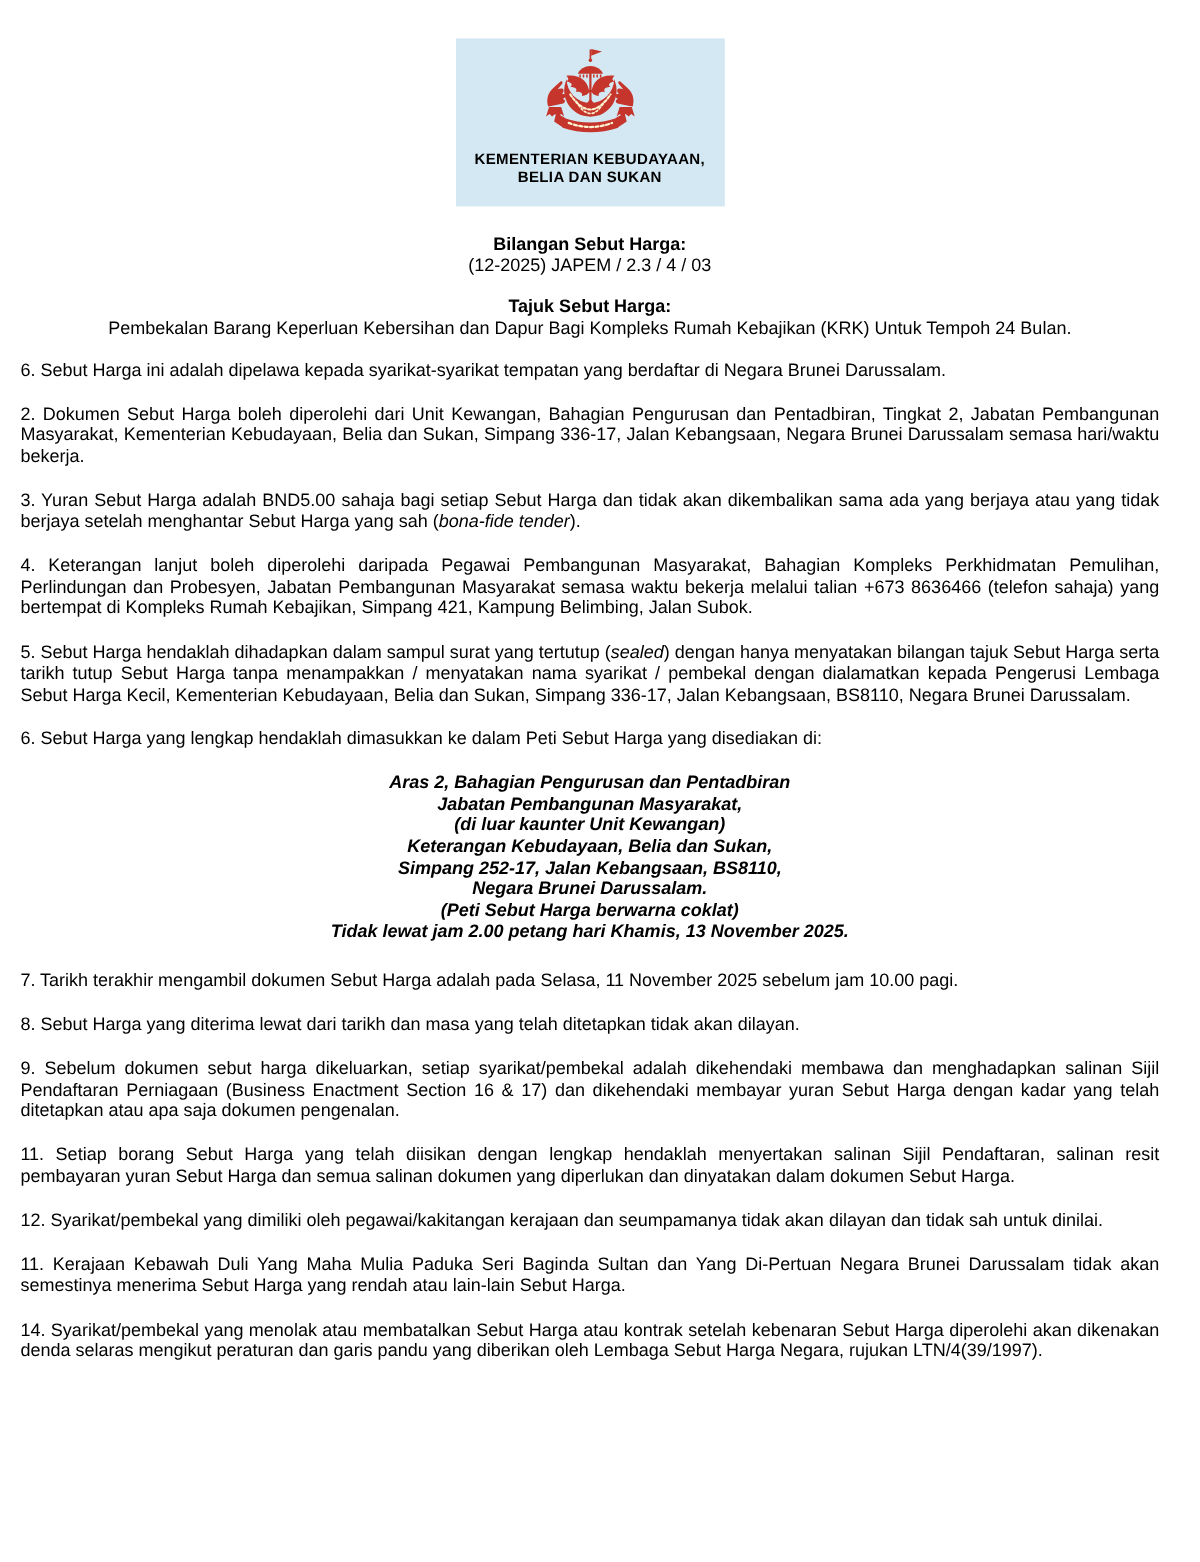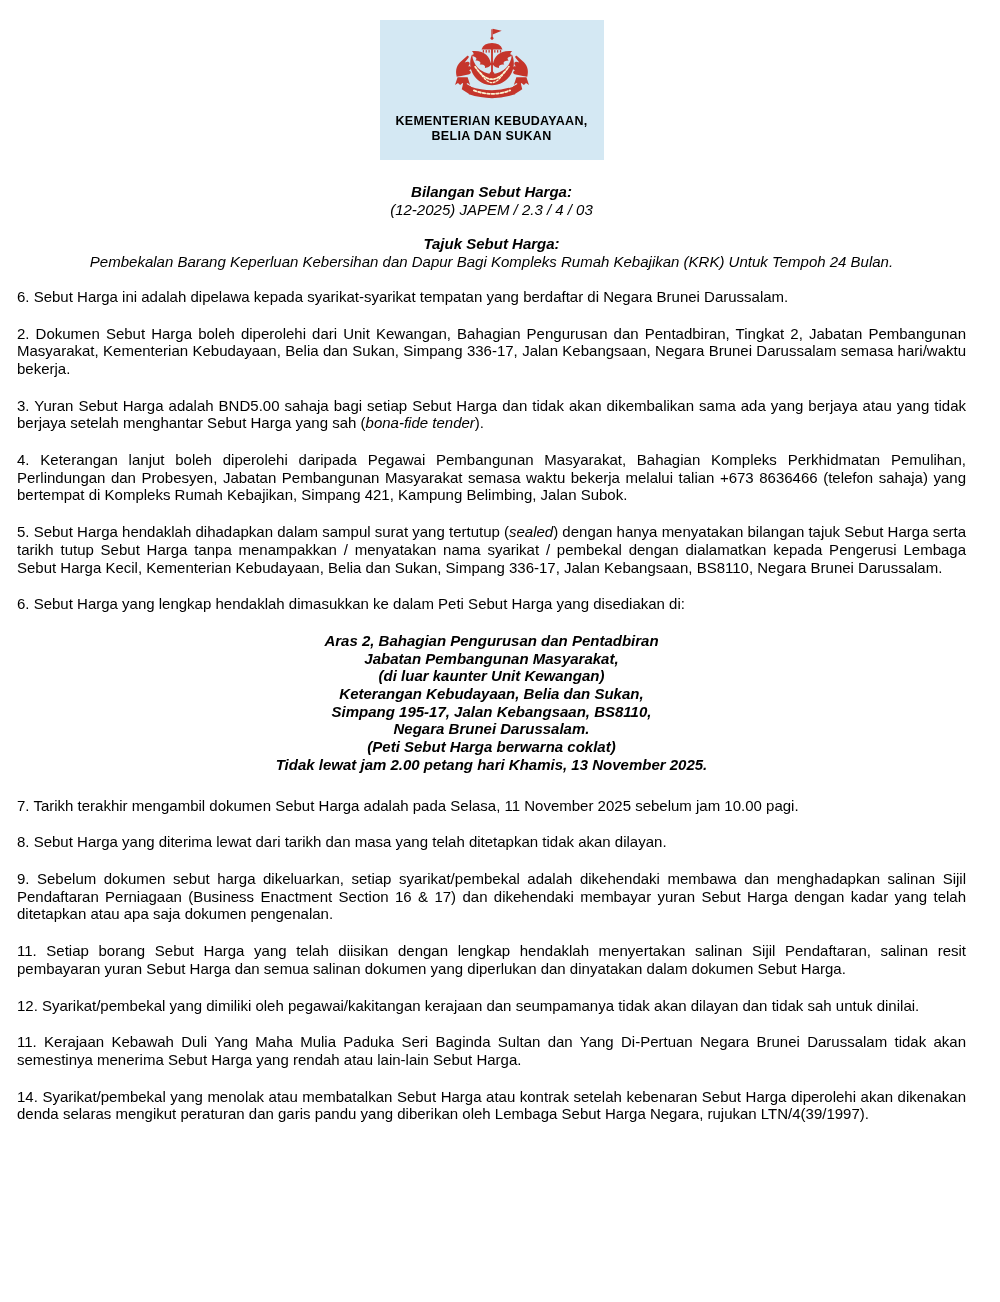--- a/index.html
+++ b/index.html
@@ -1,20 +1,20 @@
 <!DOCTYPE html>
 <html style="--crest-red: #C5352B; --logo-bg: #D4E8F3; --script-gold: #FBF3D0; --page-bg: #FFFFFF; --text: #000000;"><head>
 <meta charset="utf-8">
 <style>
   html, body { margin: 0; padding: 0; background: #ffffff; }
   .page {
     width: 1000px;
     height: 1302px;
     box-sizing: border-box;
-    padding: 20px 34px 0 17px;
+    padding: 32px 34px 0 17px;
     background: var(--page-bg, #ffffff);
     color: var(--text, #000000);
     font-family: "Liberation Sans", sans-serif;
     font-size: 15px;
     line-height: 17.7px;
     overflow: hidden;
   }
   .logo-box {
     width: 224px;
     height: 140px;
@@ -32,21 +32,21 @@
     display: block;
   }
   .ministry-name {
     font-weight: bold;
     font-size: 12.5px;
     line-height: 15px;
     letter-spacing: 0.3px;
     text-align: center;
     margin-top: 2px;
   }
-  .title-block { text-align: center; margin-bottom: 6px; font-style: italic; }
+  .title-block { text-align: center; margin-bottom: 6px; }
   .tgroup { margin-bottom: 17px; }
   .tlabel { font-weight: bold; }
   p.clause { margin: 0 0 19px 0; text-align: justify; }
   .addr {
     text-align: center;
     font-weight: bold;
     margin: 0 0 23px 0;
     font-style: italic;
   }
   .script-stroke { fill: none; stroke: var(--script-gold, #FBF3D0); stroke-linecap: round; }
@@ -122,21 +122,21 @@
   <p class="clause"><span>3. Yuran Sebut Harga adalah BND5.00 sahaja bagi setiap Sebut Harga dan tidak akan dikembalikan sama ada yang berjaya atau yang tidak berjaya setelah menghantar Sebut Harga yang sah (</span><i>bona-fide tender</i><span>).</span></p>
   <p class="clause">4. Keterangan lanjut boleh diperolehi daripada Pegawai Pembangunan Masyarakat, Bahagian Kompleks Perkhidmatan Pemulihan, Perlindungan dan Probesyen, Jabatan Pembangunan Masyarakat semasa waktu bekerja melalui talian +673 8636466 (telefon sahaja) yang bertempat di Kompleks Rumah Kebajikan, Simpang 421, Kampung Belimbing, Jalan Subok.</p>
   <p class="clause"><span>5. Sebut Harga hendaklah dihadapkan dalam sampul surat yang tertutup (</span><i>sealed</i><span>) dengan hanya menyatakan bilangan tajuk Sebut Harga serta tarikh tutup Sebut Harga tanpa menampakkan / menyatakan nama syarikat / pembekal dengan dialamatkan kepada Pengerusi Lembaga Sebut Harga Kecil, Kementerian Kebudayaan, Belia dan Sukan, Simpang 336-17, Jalan Kebangsaan, BS8110, Negara Brunei Darussalam.</span></p>
   <p class="clause">6. Sebut Harga yang lengkap hendaklah dimasukkan ke dalam Peti Sebut Harga yang disediakan di:</p>
 
   <div class="addr">
     <div>Aras 2, Bahagian Pengurusan dan Pentadbiran</div>
     <div>Jabatan Pembangunan Masyarakat,</div>
     <div>(di luar kaunter Unit Kewangan)</div>
     <div>Keterangan Kebudayaan, Belia dan Sukan,</div>
-    <div>Simpang 195-17, Jalan Kebangsaan, BS8110,</div>
+    <div>Simpang 252-17, Jalan Kebangsaan, BS8110,</div>
     <div>Negara Brunei Darussalam.</div>
     <div>(Peti Sebut Harga berwarna coklat)</div>
     <div>Tidak lewat jam 2.00 petang hari Khamis, 13 November 2025.</div>
   </div>
 
   <p class="clause">7. Tarikh terakhir mengambil dokumen Sebut Harga adalah pada Selasa, 11 November 2025 sebelum jam 10.00 pagi.</p>
   <p class="clause">8. Sebut Harga yang diterima lewat dari tarikh dan masa yang telah ditetapkan tidak akan dilayan.</p>
   <p class="clause">9. Sebelum dokumen sebut harga dikeluarkan, setiap syarikat/pembekal adalah dikehendaki membawa dan menghadapkan salinan Sijil Pendaftaran Perniagaan (Business Enactment Section 16 &amp; 17) dan dikehendaki membayar yuran Sebut Harga dengan kadar yang telah ditetapkan atau apa saja dokumen pengenalan.</p>
   <p class="clause">11. Setiap borang Sebut Harga yang telah diisikan dengan lengkap hendaklah menyertakan salinan Sijil Pendaftaran, salinan resit pembayaran yuran Sebut Harga dan semua salinan dokumen yang diperlukan dan dinyatakan dalam dokumen Sebut Harga.</p>
   <p class="clause">12. Syarikat/pembekal yang dimiliki oleh pegawai/kakitangan kerajaan dan seumpamanya tidak akan dilayan dan tidak sah untuk dinilai.</p>

